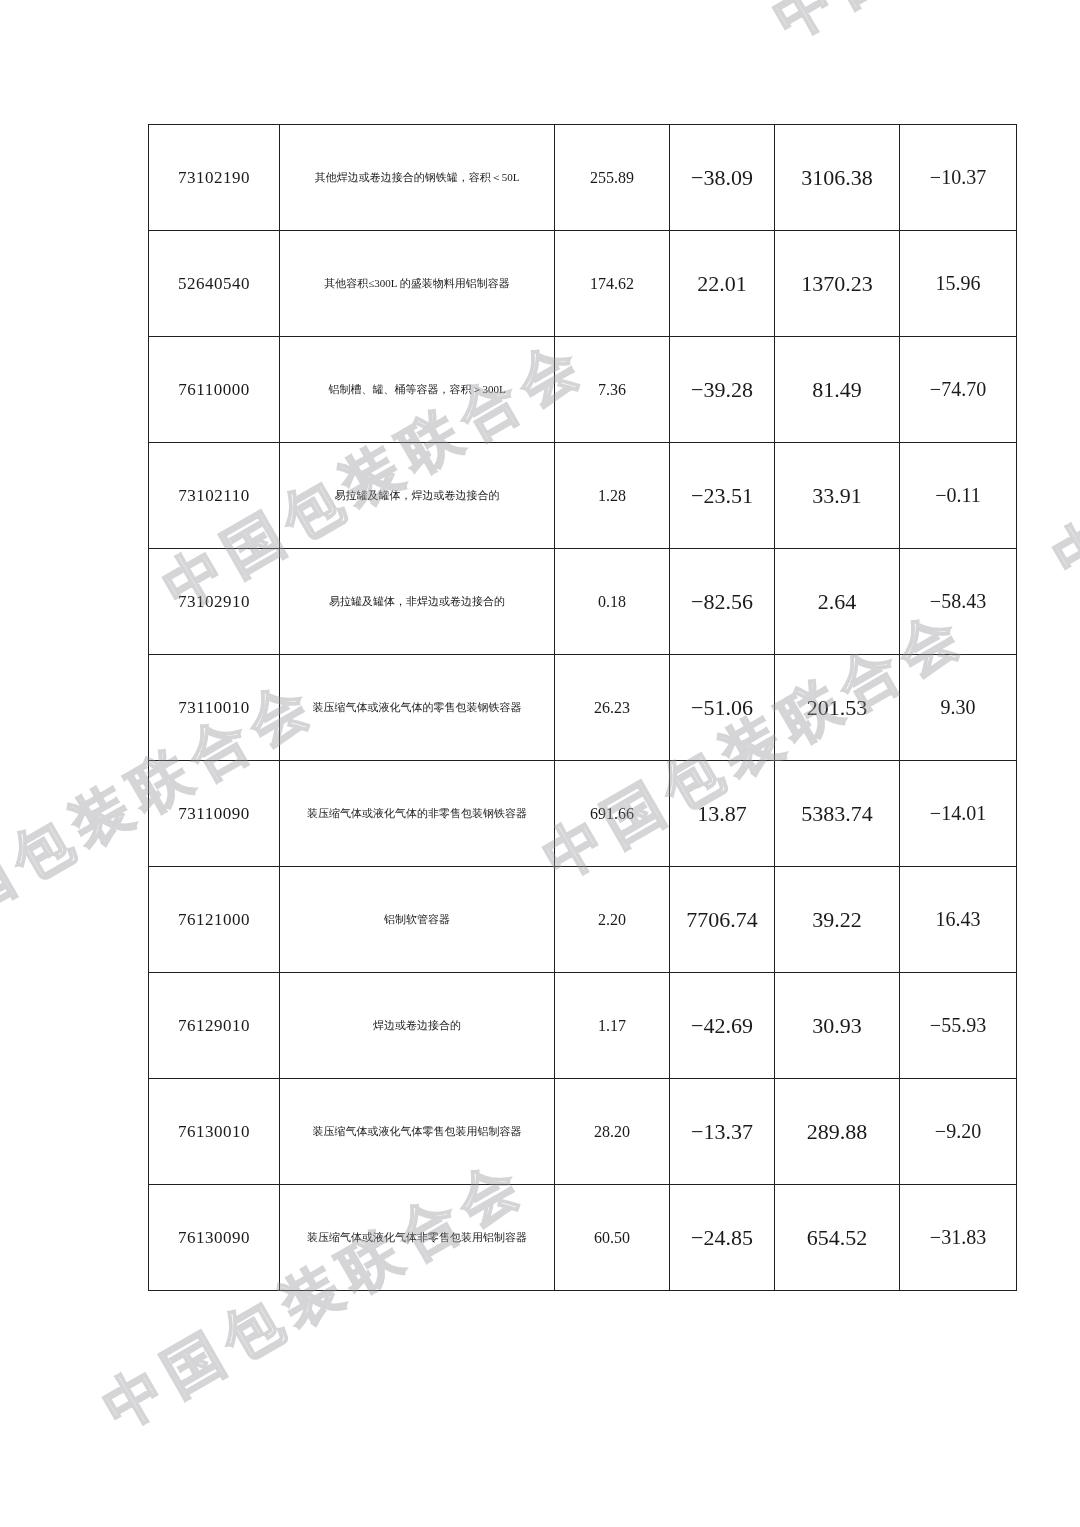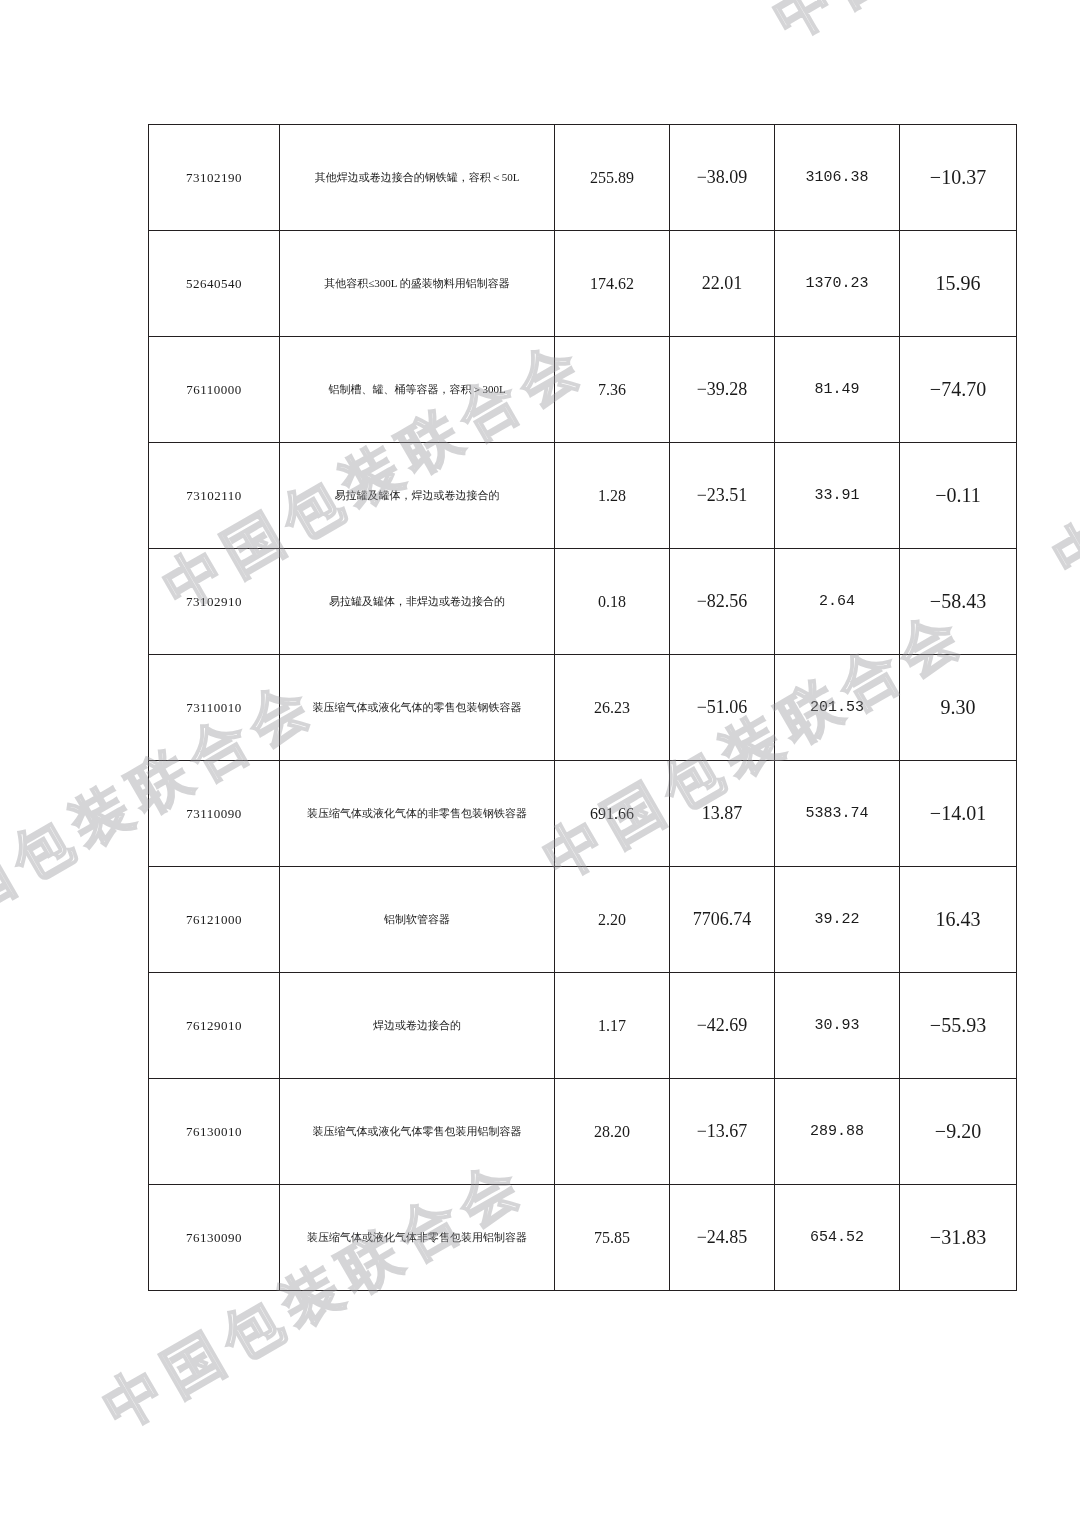--- a/index.html
+++ b/index.html
@@ -49,25 +49,25 @@
     border-collapse: collapse;
     table-layout: fixed;
   }
   table.doc td {
     border: 1px solid #231f20;
     padding: 6px 6px;
     text-align: center;
     vertical-align: middle;
     color: #1a1a1a;
   }
-  .c-code   { width: 118px; font-size: 13px; letter-spacing: .5px; margin-left: 16px; }
+  .c-code   { width: 118px; font-size: 17px; letter-spacing: .5px; margin-left: 16px; }
   .c-desc   { width: 262px; font-size: 11px; line-height: 1.9; padding: 10px 22px; }
   .c-num    { width: 102px; font-size: 16px; margin-left: 32px; }
-  .c-num2   { width: 92px;  font-size: 18px; }
-  .c-num3   { width: 112px; font-size: 15px; font-family: Liberation Mono, monospace; }
+  .c-num2   { width: 92px;  font-size: 22px; }
+  .c-num3   { width: 112px; font-size: 22px; }
   .c-num4   { width: 104px; font-size: 20px; }
 
   tr.r { height: 106px; }
 </style>
 </head>
 <body>
 
 <div class="page">
   <table class="doc">
     <tbody>
@@ -140,28 +140,28 @@
         <td class="c-desc">焊边或卷边接合的</td>
         <td class="c-num">1.17</td>
         <td class="c-num2">−42.69</td>
         <td class="c-num3">30.93</td>
         <td class="c-num4">−55.93</td>
       </tr>
       <tr class="r">
         <td class="c-code">76130010</td>
         <td class="c-desc">装压缩气体或液化气体零售包装用铝制容器</td>
         <td class="c-num">28.20</td>
-        <td class="c-num2">−13.67</td>
+        <td class="c-num2">−13.37</td>
         <td class="c-num3">289.88</td>
         <td class="c-num4">−9.20</td>
       </tr>
       <tr class="r">
         <td class="c-code">76130090</td>
         <td class="c-desc">装压缩气体或液化气体非零售包装用铝制容器</td>
-        <td class="c-num">75.85</td>
+        <td class="c-num">60.50</td>
         <td class="c-num2">−24.85</td>
         <td class="c-num3">654.52</td>
         <td class="c-num4">−31.83</td>
       </tr>
     </tbody>
   </table>
 </div>
 
 <div class="wm-layer">
   <div class="wm" style="left:760px; top:-10px;  transform: rotate(-30deg);">中国包装联合会</div>

